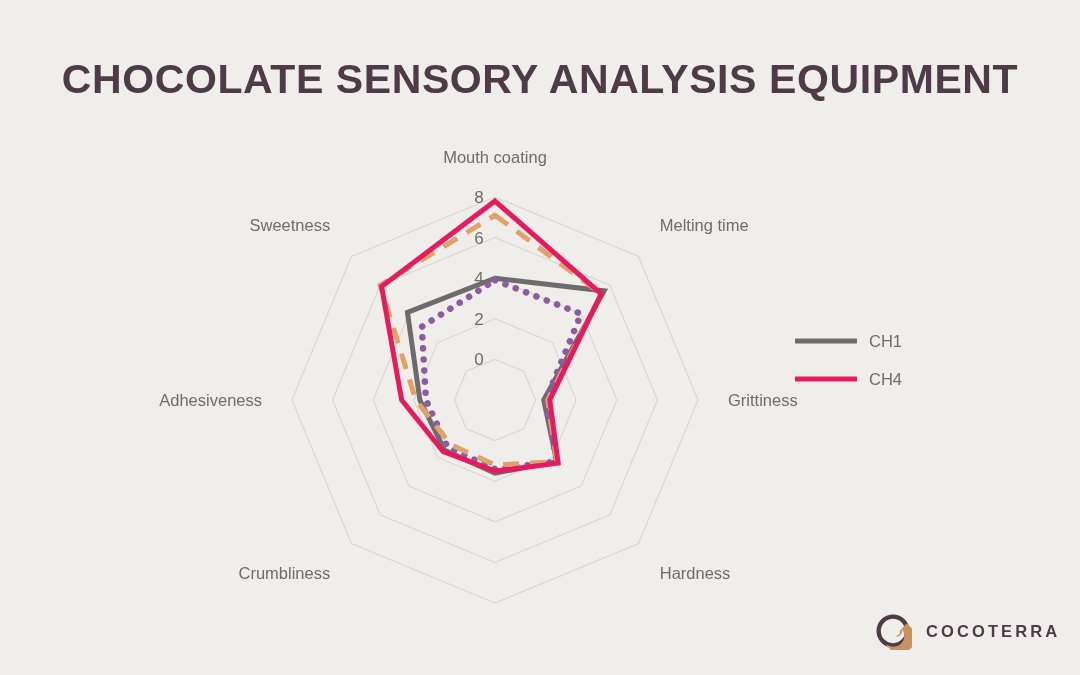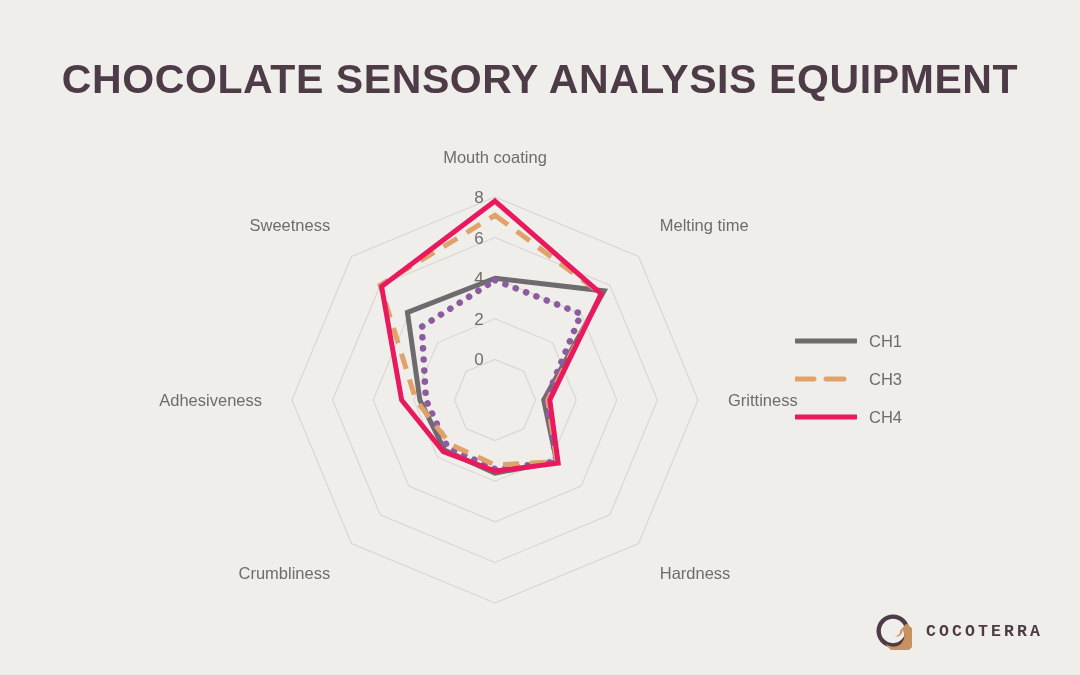--- a/index.html
+++ b/index.html
@@ -92,21 +92,21 @@
     display: flex;
     align-items: center;
   }
   .logo-mark {
     width: 38px;
     height: 38px;
     margin-right: 14px;
     flex: 0 0 38px;
   }
   .logo-text {
-    font-family: Liberation Mono, monospace;
+    font-family: Liberation Sans, sans-serif;
     font-size: 16.5px;
     font-weight: bold;
     letter-spacing: 3.1px;
     color: #4d3b47;
   }
 </style>
 </head>
 <body>
 
 <div class="page">
@@ -150,26 +150,20 @@
 
   <div class="legend" id="legend-root">
       <div class="legend-row">
         <span class="legend-swatch"><svg width="62" height="14" viewBox="0 0 62 14">
             <line x1="1" y1="7" x2="61" y2="7" stroke="#6f6a6e" stroke-width="5" stroke-linecap="round"></line>
           </svg></span>
         <span class="legend-label">CH1</span>
       </div>
       <div class="legend-row">
         <span class="legend-swatch"><svg width="62" height="14" viewBox="0 0 62 14">
-            <line x1="1" y1="7" x2="61" y2="7" stroke="#e0a269" stroke-width="5" stroke-dasharray="18 12" stroke-linecap="round"></line>
-          </svg></span>
-        <span class="legend-label">CH3</span>
-      </div>
-      <div class="legend-row">
-        <span class="legend-swatch"><svg width="62" height="14" viewBox="0 0 62 14">
             <line x1="1" y1="7" x2="61" y2="7" stroke="#e8195f" stroke-width="5" stroke-linecap="round"></line>
           </svg></span>
         <span class="legend-label">CH4</span>
       </div>
     </div>
 
   <div class="logo">
     <span class="logo-mark">
       <svg viewBox="0 0 40 40" width="38" height="38">
         <path d="M20 2.6 A17.4 17.4 0 1 0 37.4 20 A17.4 17.4 0 0 0 20 2.6 Z

